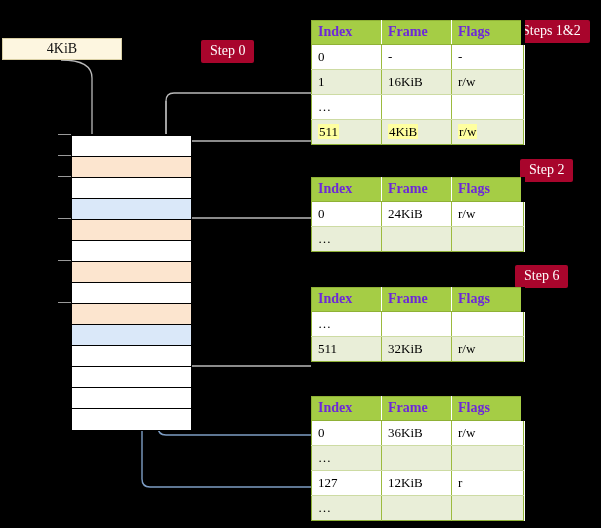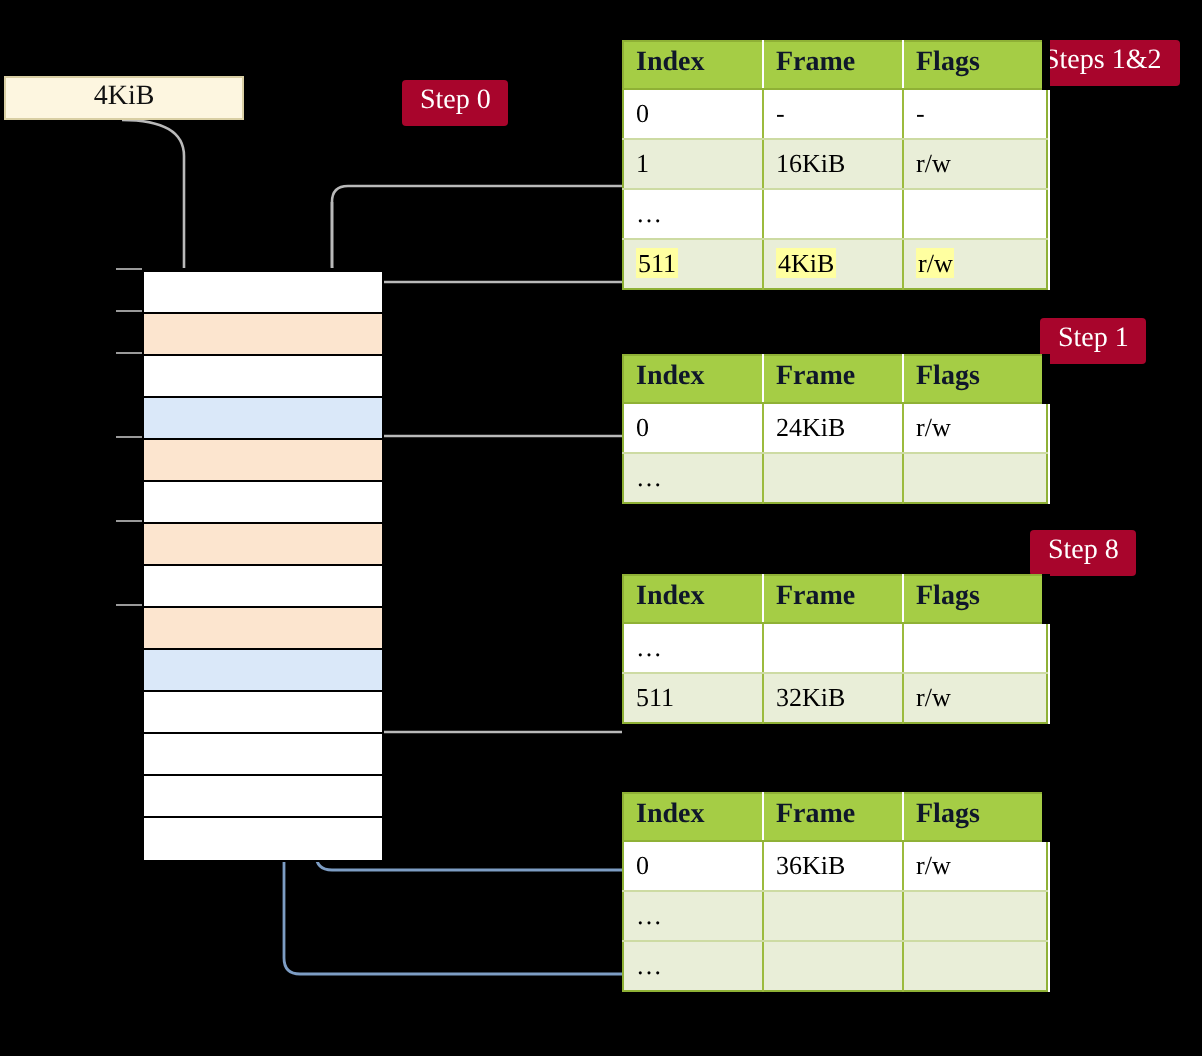--- a/index.html
+++ b/index.html
@@ -40,21 +40,21 @@
   .ptable{
     position:absolute;
     border-collapse:collapse;
     border:1px solid #8fb136;
     background:#fff;
     font-size:13px;
     table-layout:fixed;
   }
   .ptable th{
     background:#a5cd45;
-    color:#0f172a;
+    color:#6d28d9;
     font-weight:bold;
     font-size:14px;
     text-align:left;
     padding:3px 6px 4px 6px;
     border-right:1px solid #fff;
     border-bottom:1px solid #8fb136;
     line-height:16px;
   }
   .ptable th:last-child{border-right:4px solid #000000;}
   .ptable td{
@@ -144,24 +144,24 @@
     <span>4KiB</span>
   </div>
 
   <div class="badge" style="left:513px;top:20px;text-align:right;">
     <span>Steps 1&amp;2</span>
   </div>
   <div class="badge" style="left:201px;top:40px;">
     <span>Step 0</span>
   </div>
   <div class="badge" style="left:520px;top:159px;">
-    <span>Step 1</span>
+    <span>Step 2</span>
   </div>
   <div class="badge" style="left:515px;top:265px;">
-    <span>Step 8</span>
+    <span>Step 6</span>
   </div>
 
   <div id="memcol" style="left: 71px; top: 134px; width: 119px;">
       <div class="mrow m-white" style="height: 21px;"></div>
       <div class="mrow m-orange" style="height: 21px;"></div>
       <div class="mrow m-white" style="height: 21px;"></div>
       <div class="mrow m-blue" style="height: 21px;"></div>
       <div class="mrow m-orange" style="height: 21px;"></div>
       <div class="mrow m-white" style="height: 21px;"></div>
       <div class="mrow m-orange" style="height: 21px;"></div>
@@ -268,20 +268,25 @@
           <tr>
             <td>0</td>
             <td>36KiB</td>
             <td>r/w</td>
           </tr>
           <tr class="alt">
             <td class="dots">…</td>
             <td>&nbsp;</td>
             <td>&nbsp;</td>
           </tr>
+          <tr>
+            <td>127</td>
+            <td>12KiB</td>
+            <td>r</td>
+          </tr>
           <tr class="alt">
             <td class="dots">…</td>
             <td>&nbsp;</td>
             <td>&nbsp;</td>
           </tr>
         </tbody>
       </table>
     </div>
 
 </div>

